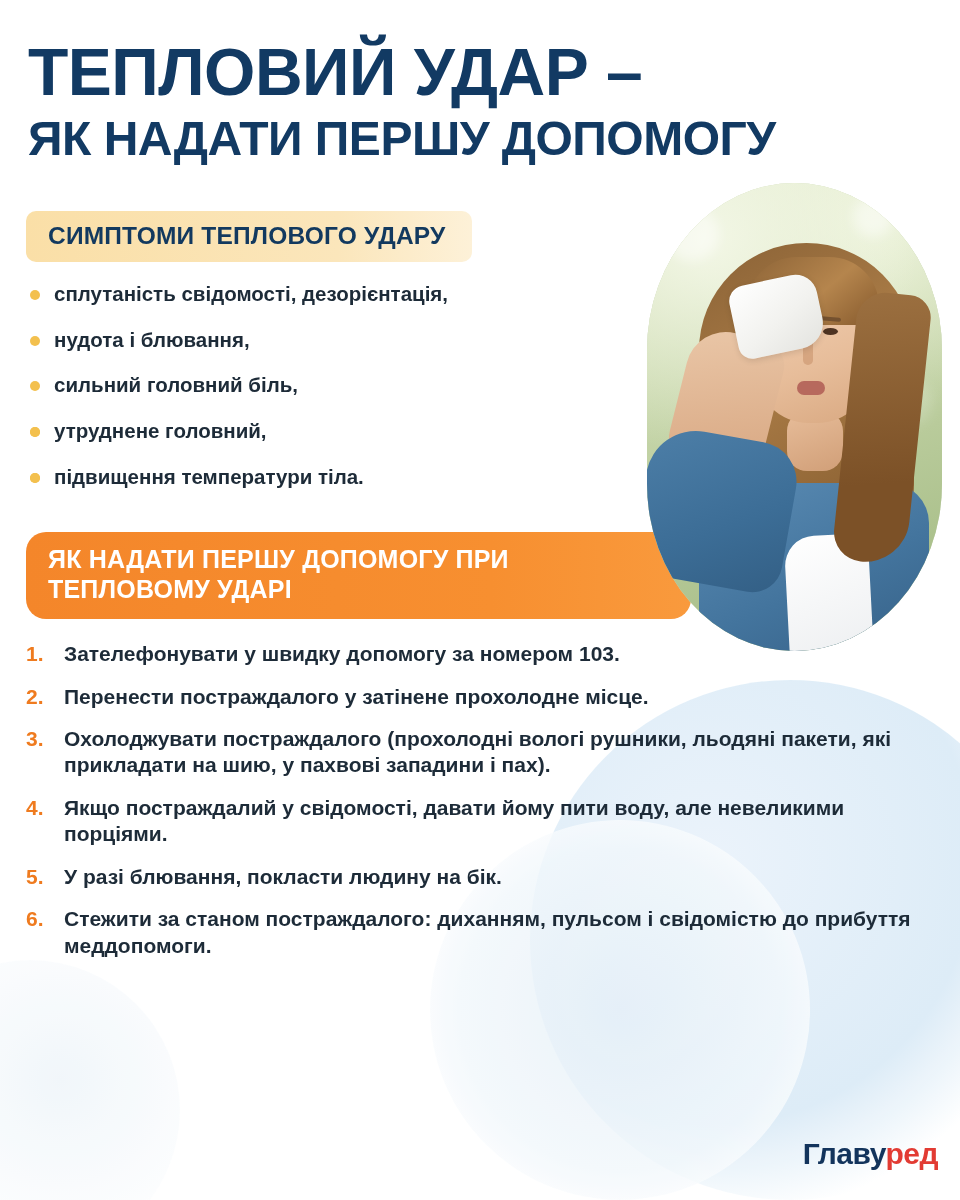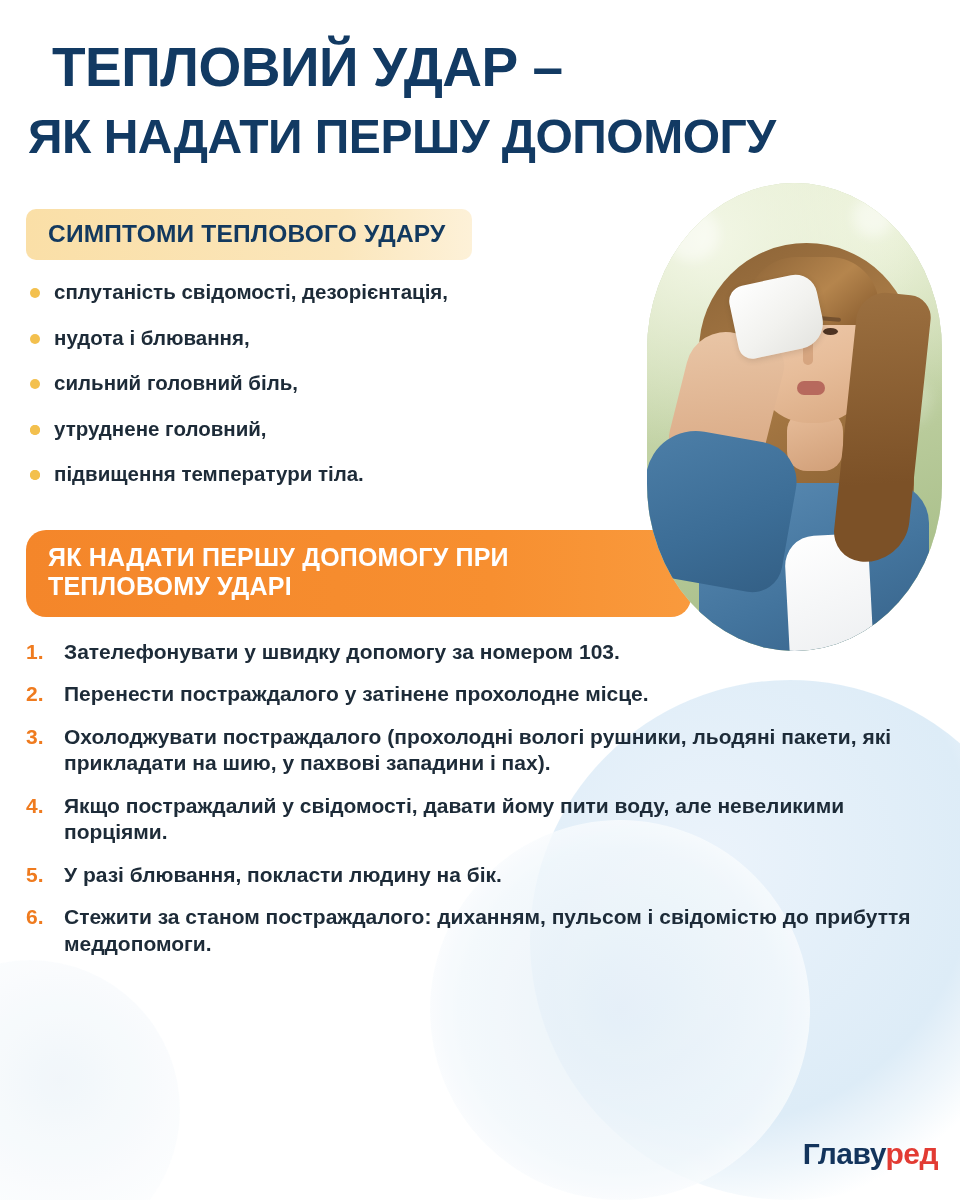--- a/index.html
+++ b/index.html
@@ -57,29 +57,28 @@
 
   
   .title {
     color: #123a63;
     font-weight: bold;
     letter-spacing: -0.5px;
     line-height: 1.02;
   }
   .title .line1 {
     display: block;
-    font-size: 55px;
+    font-size: 66px;
     padding-left: 2px;
-    margin-left: 24px;
   }
   .title .line2 {
     display: block;
     font-size: 48px;
     padding-left: 2px;
-    margin-top: 17px;
+    margin-top: 8px;
   }
 
   
   .badge {
     display: inline-block;
     box-sizing: border-box;
     font-weight: bold;
     color: #12395f;
     background: #fbe3b0;
     border-radius: 10px;

